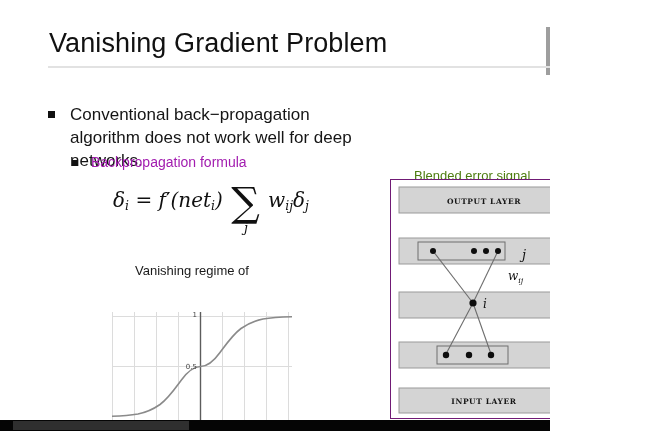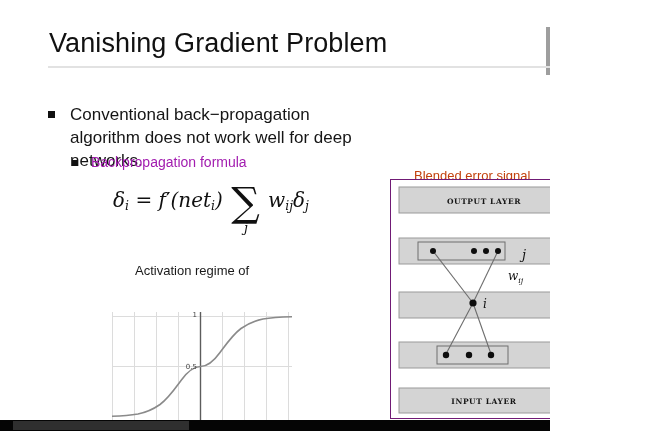--- a/index.html
+++ b/index.html
@@ -152,21 +152,21 @@
     height: 113px;
   }
   .chart-box svg { display: block; }
 
   
   .net-caption {
     position: absolute;
     left: 414px;
     top: 168px;
     font-size: 13px;
-    color: #c2410c;
+    color: #4d7c0f;
   }
   .net-box {
     position: absolute;
     left: 390px;
     top: 179px;
     width: 188px;
     height: 238px;
     background: #ffffff;
     border: 1px solid #701a75;
   }
@@ -214,21 +214,21 @@
   <div class="formula">
     <span><span>δ</span><sub>i</sub></span>
     <span>=</span>
     <span><span>f</span><span class="prime">′</span></span><span>(</span><span><span>net</span><sub>i</sub></span><span>)</span>
     <span class="sum">∑</span>
     <span><span>w</span><sub>ij</sub></span><span><span>δ</span><sub>j</sub></span>
     <span class="sumsub">j</span>
   </div>
 
   <div class="chart-caption">
-    <div>Activation regime of</div>
+    <div>Vanishing regime of</div>
   </div>
 
   <div class="chart-box">
     <svg width="180" height="113" viewBox="0 0 180 113">
 
       <g stroke="#dcdcdc" stroke-width="1">
         <line x1="0.5" y1="4" x2="0.5" y2="113"></line>
         <line x1="22.5" y1="4" x2="22.5" y2="113"></line>
         <line x1="44.5" y1="4" x2="44.5" y2="113"></line>
         <line x1="66.5" y1="4" x2="66.5" y2="113"></line>

